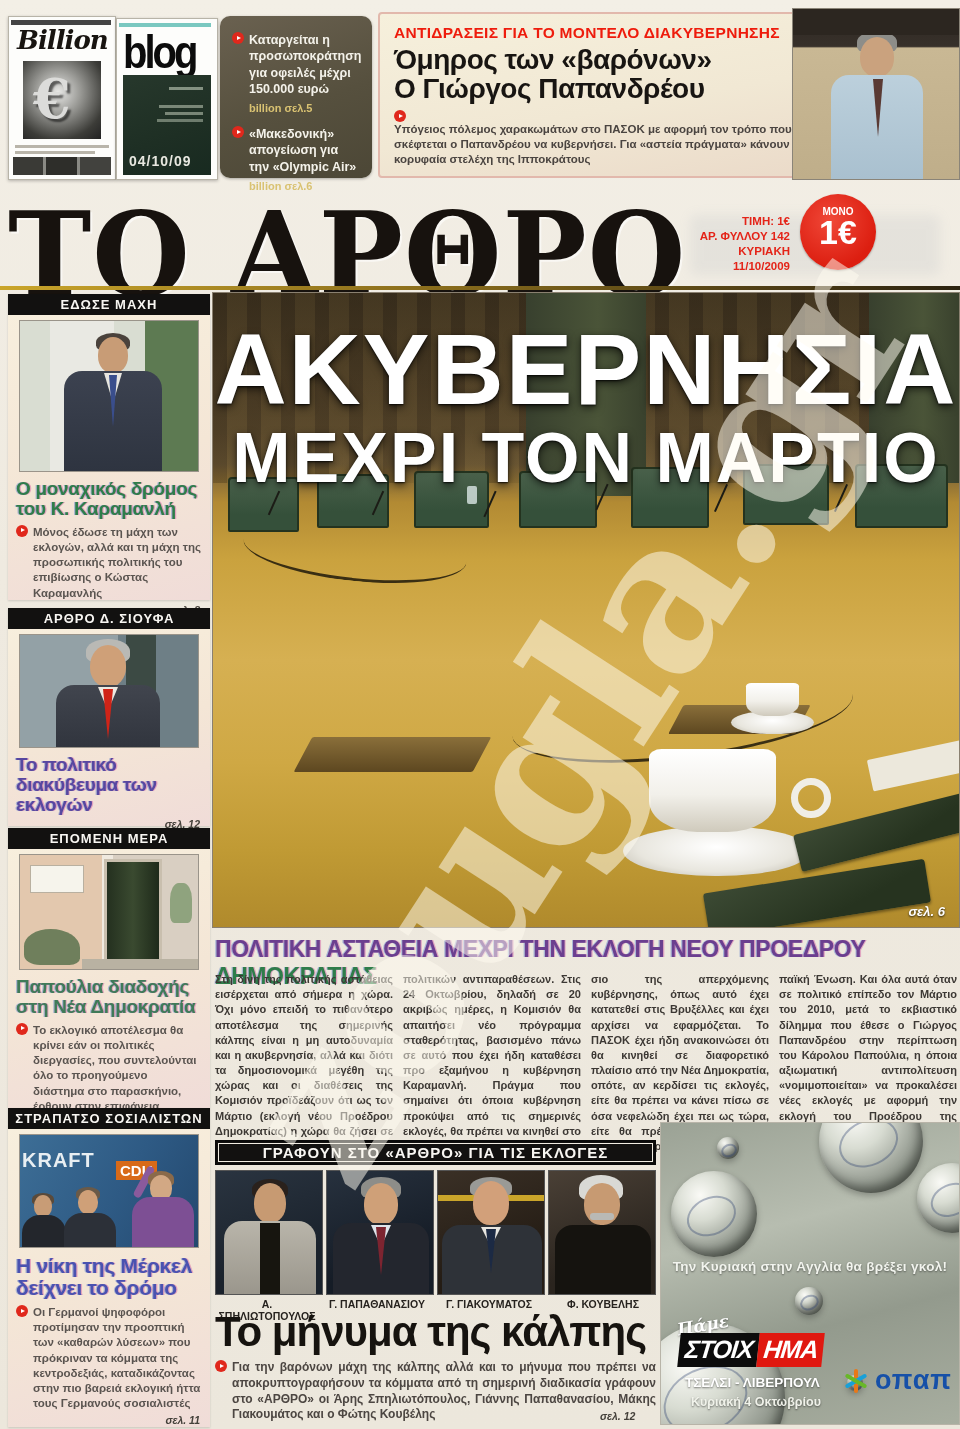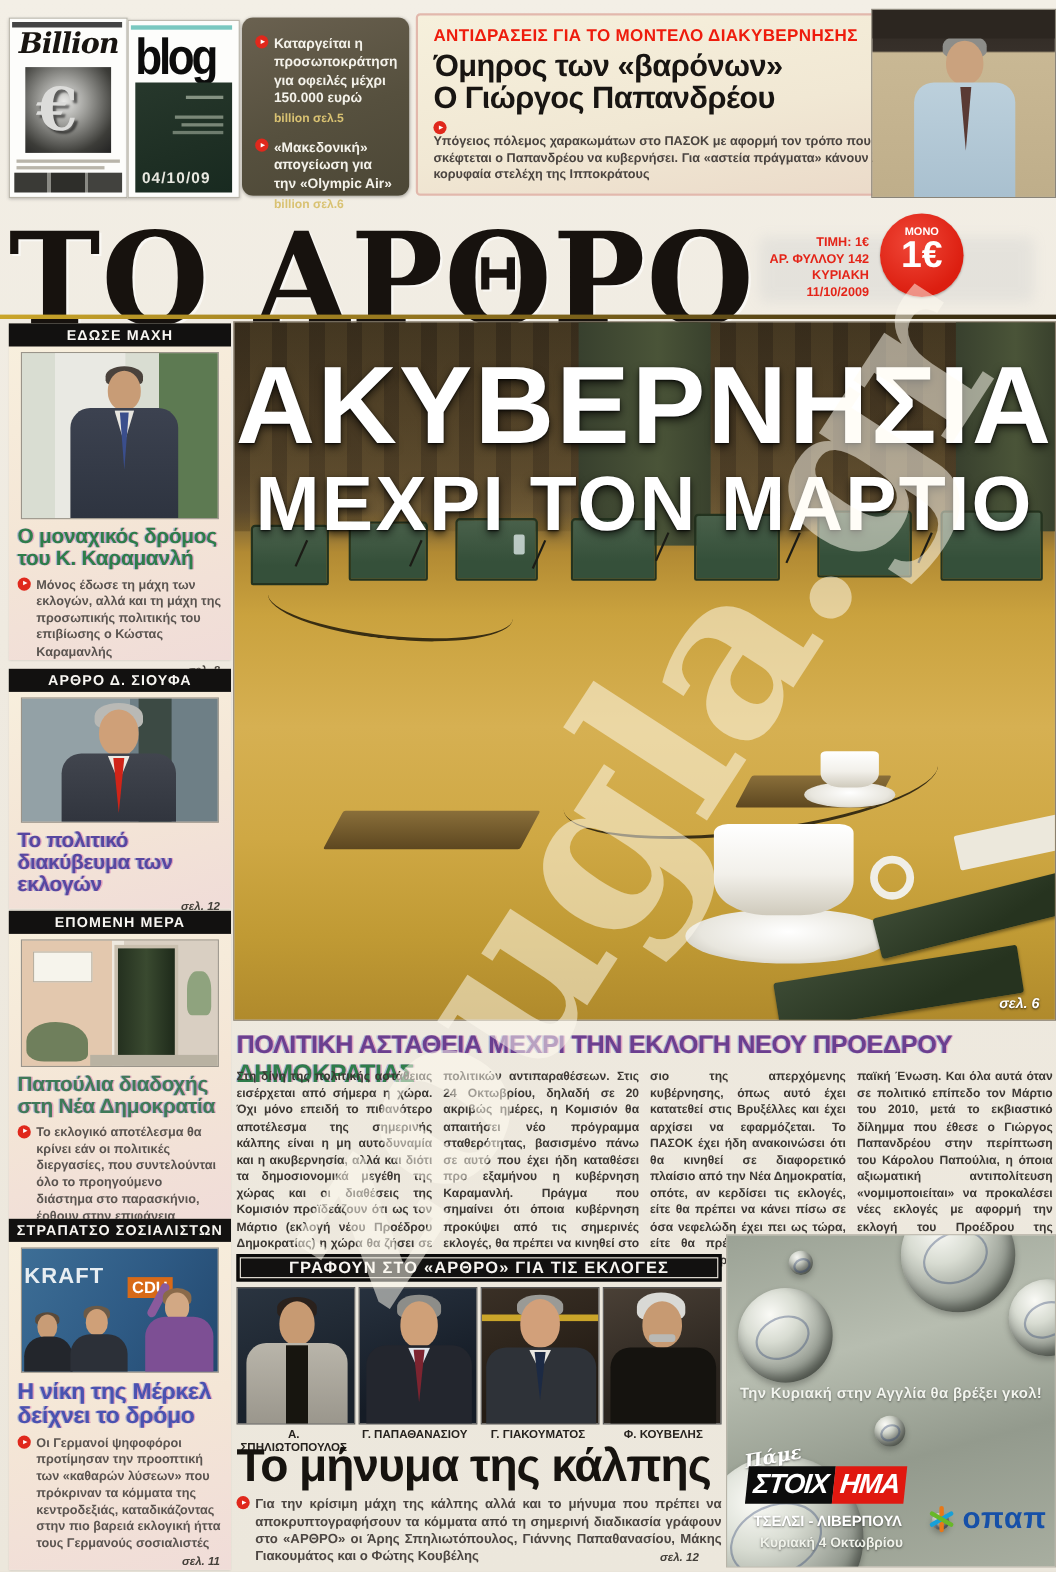--- a/index.html
+++ b/index.html
@@ -378,21 +378,21 @@
       <div class="head" style="left:35px;top:12px;width:36px;height:42px;background:#c79a72;"></div>
       <div class="abs" style="left:41px;top:42px;width:24px;height:7px;background:#b9b9b5;border-radius:3px;"></div>
       <div class="torso" style="left:6px;top:54px;width:96px;height:70px;background:#15130f;"></div>
     </div>
     <div class="wcap" style="left:334px;">Φ. ΚΟΥΒΕΛΗΣ</div>
   </div>
 
   <div class="abs mhead" style="left:215px;top:1308px;">Το μήνυμα της κάλπης</div>
   <div class="abs" style="left:215px;top:1360px;width:441px;display:flex;">
     <span class="bullet"></span>
-    <span class="mbody">Για την κρίσιμη μάχη της κάλπης αλλά και το μήνυμα που πρέπει να αποκρυπτογραφήσουν τα κόμματα από τη σημερινή διαδικασία γράφουν στο «ΑΡΘΡΟ» οι Άρης Σπηλιωτόπουλος, Γιάννης Παπαθανασίου, Μάκης Γιακουμάτος και ο Φώτης Κουβέλης</span>
+    <span class="mbody">Για την βαρόνων μάχη της κάλπης αλλά και το μήνυμα που πρέπει να αποκρυπτογραφήσουν τα κόμματα από τη σημερινή διαδικασία γράφουν στο «ΑΡΘΡΟ» οι Άρης Σπηλιωτόπουλος, Γιάννης Παπαθανασίου, Μάκης Γιακουμάτος και ο Φώτης Κουβέλης</span>
   </div>
   <div class="abs page-ref" style="left:600px;top:1410px;">σελ. 12</div>
 
   <div class="abs ad" style="left:660px;top:1122px;width:298px;height:301px;">
     <div class="ball" style="left:158px;top:-34px;width:104px;height:104px;"></div>
     <div class="ball" style="left:256px;top:40px;width:70px;height:70px;"></div>
     <div class="ball" style="left:10px;top:48px;width:86px;height:86px;"></div>
     <div class="ball" style="left:56px;top:14px;width:22px;height:22px;"></div>
     <div class="ball" style="left:134px;top:164px;width:28px;height:28px;"></div>
     <div class="ball" style="left:186px;top:252px;width:16px;height:16px;"></div>

